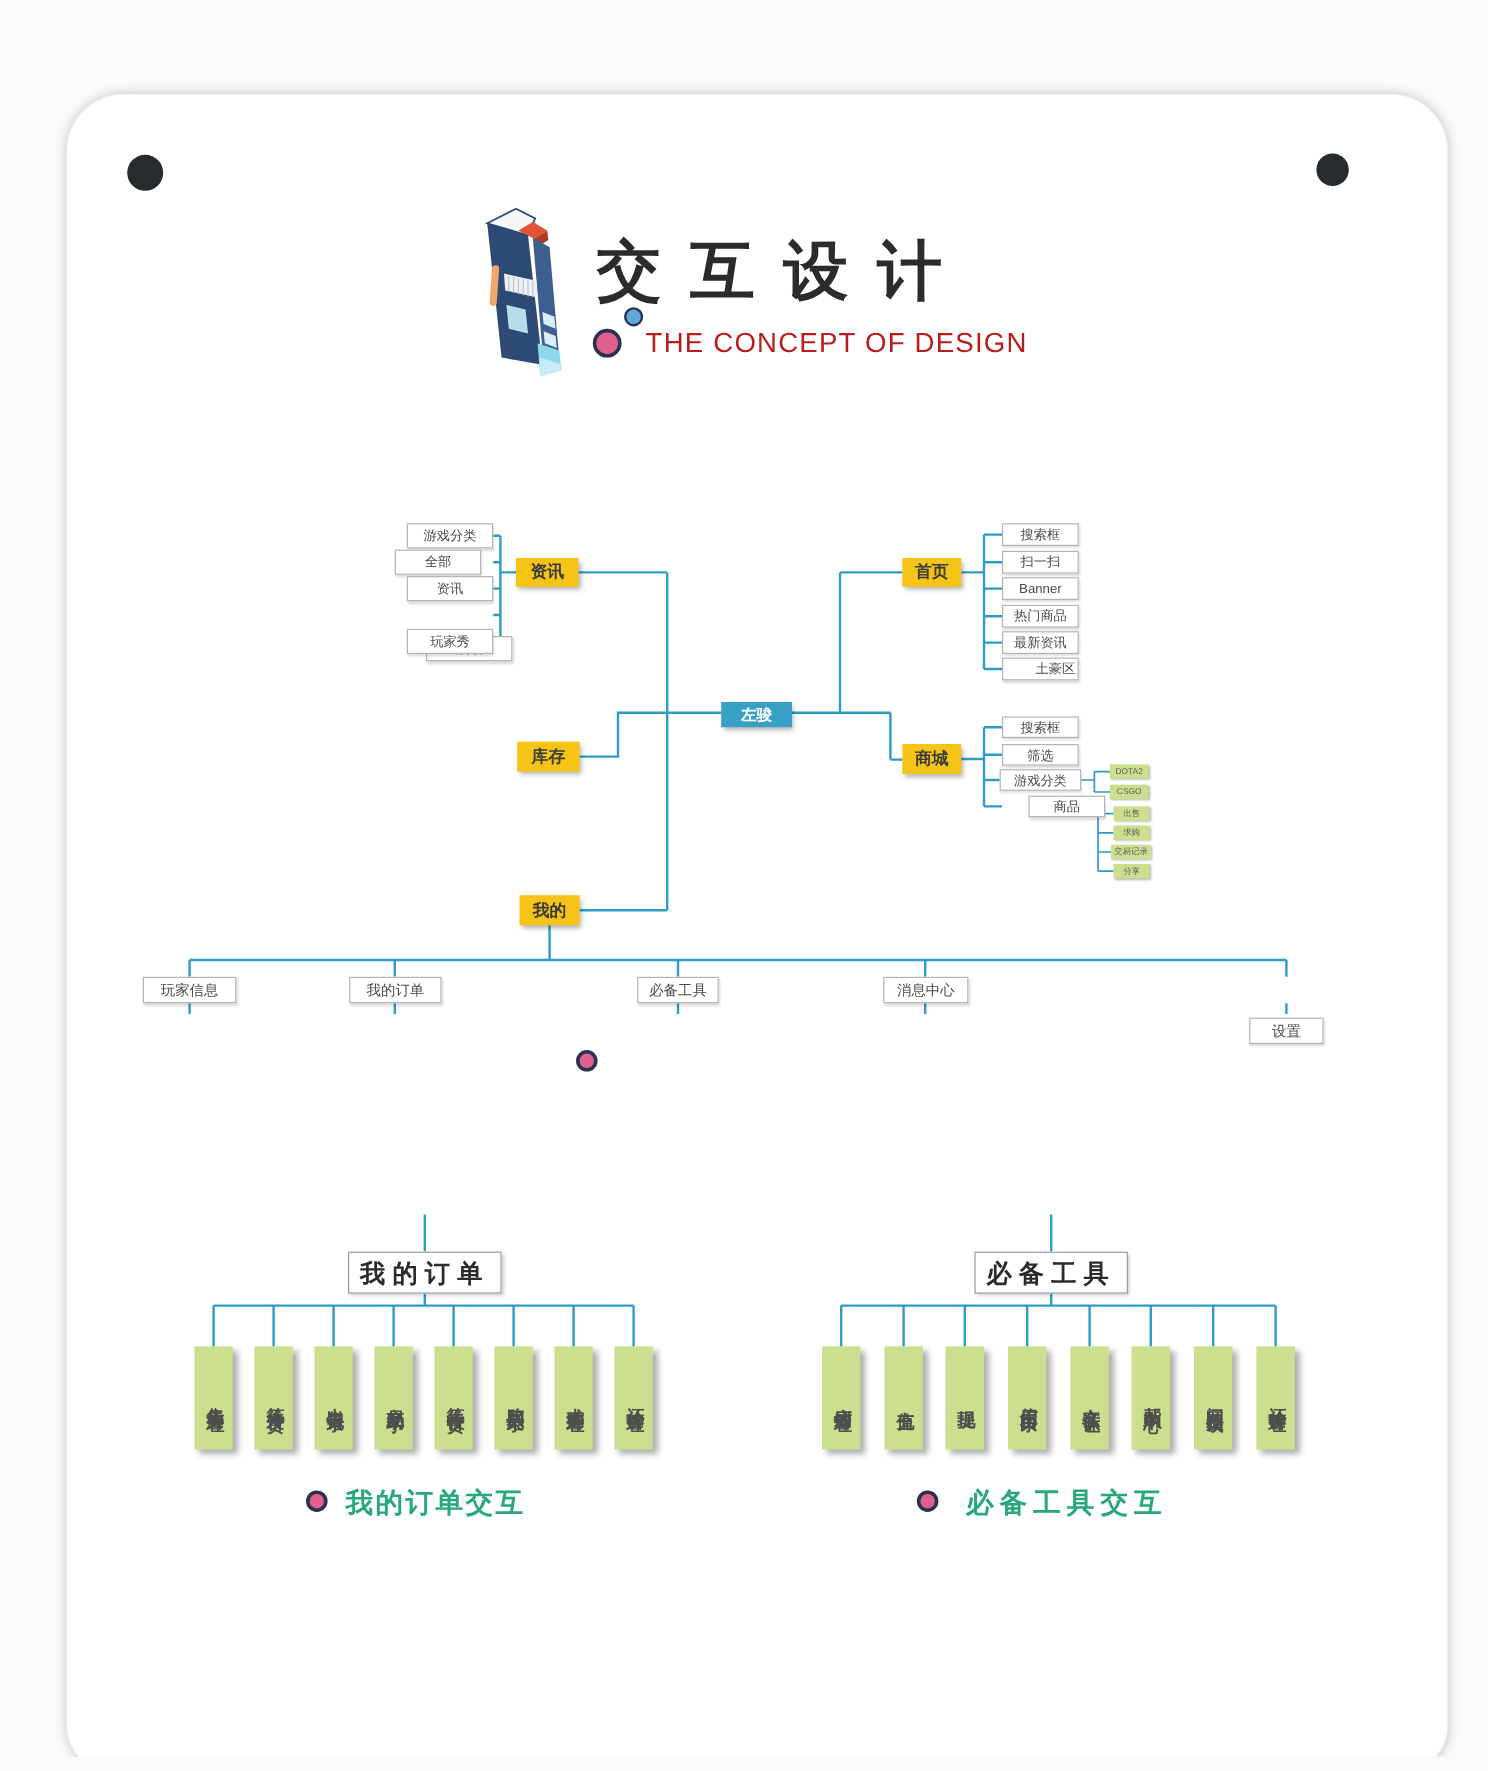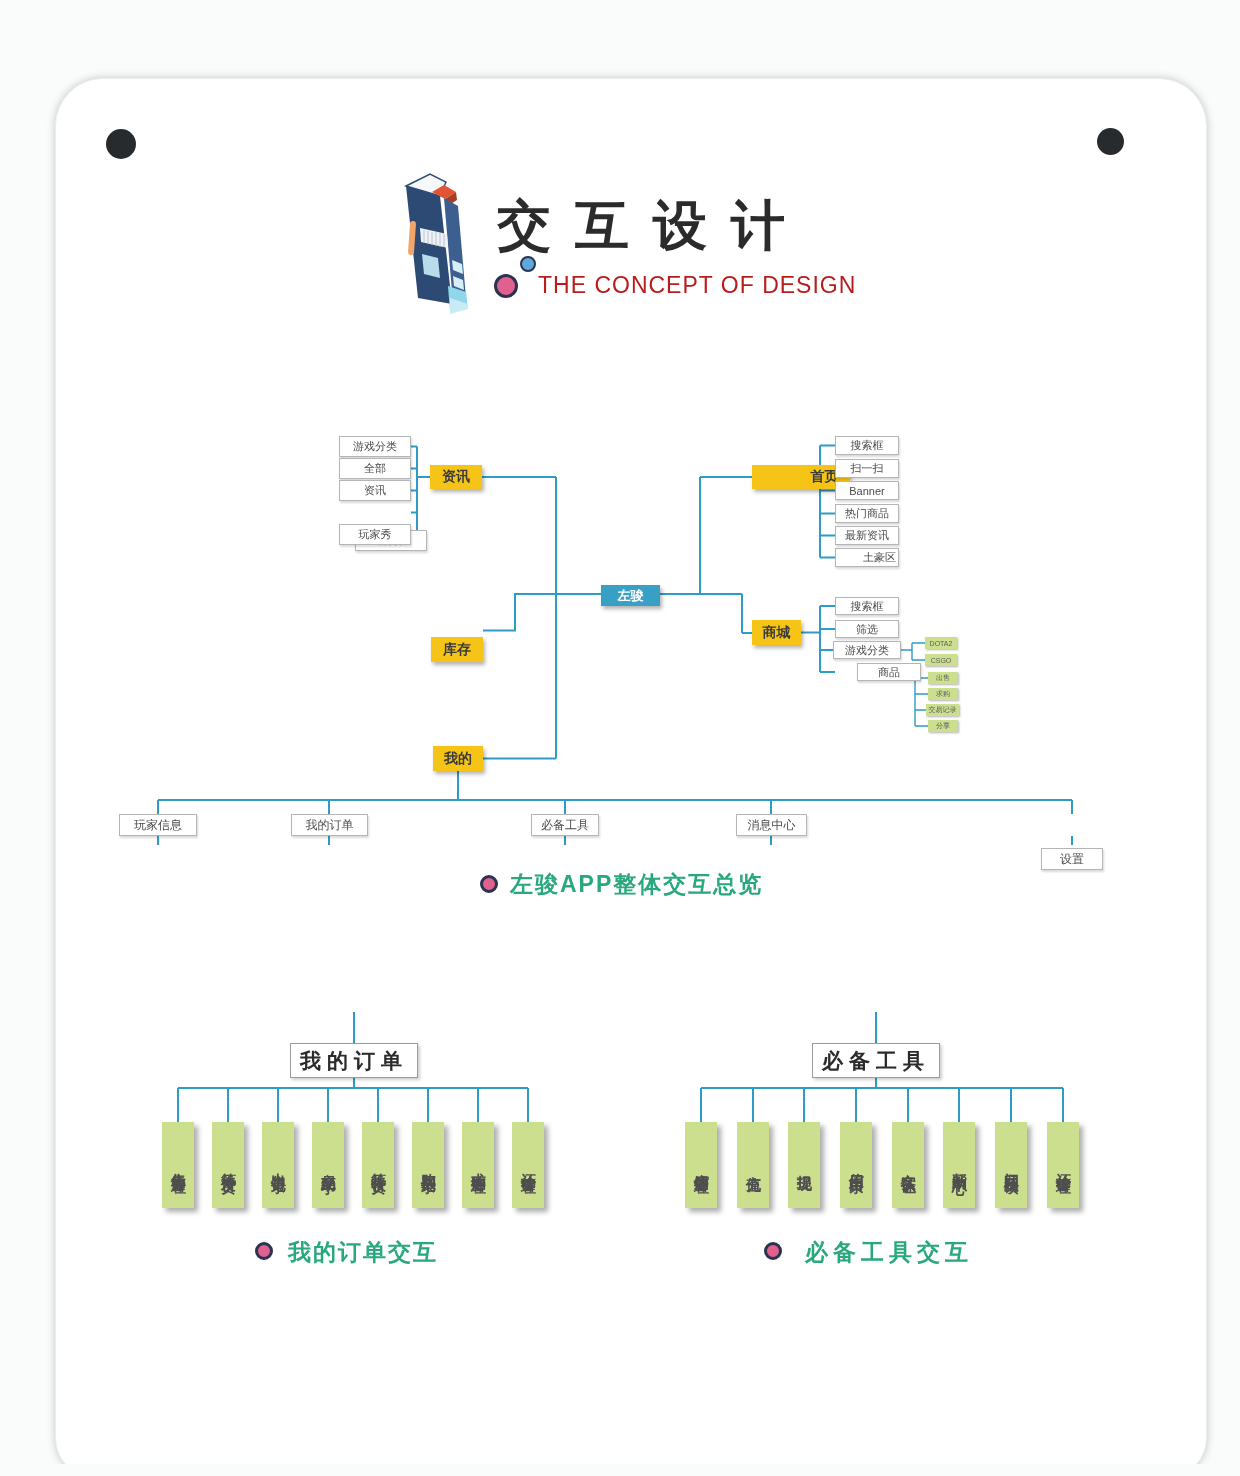--- a/index.html
+++ b/index.html
@@ -99,27 +99,27 @@
       <path d="M178 1088 V1122 M228 1088 V1122 M278 1088 V1122 M328 1088 V1122 M378 1088 V1122 M428 1088 V1122 M478 1088 V1122 M528 1088 V1122"></path>
 
       <path d="M876 1012 V1043 M876 1078 V1088 M701 1088 H1063"></path>
       <path d="M701 1088 V1122 M753 1088 V1122 M804 1088 V1122 M856 1088 V1122 M908 1088 V1122 M959 1088 V1122 M1011 1088 V1122 M1063 1088 V1122"></path>
     </g>
   </svg>
 
   <div class="root" style="left:601px;top:585px;width:59px;height:21px;">左骏</div>
 
   <div class="ybox" style="left:430px;top:465px;width:52px;height:24px;">资讯</div>
-  <div class="ybox" style="left:431px;top:618px;width:52px;height:25px;margin-top:19px;">库存</div>
+  <div class="ybox" style="left:431px;top:618px;width:52px;height:25px;">库存</div>
   <div class="ybox" style="left:433px;top:746px;width:50px;height:25px;">我的</div>
-  <div class="ybox" style="left:752px;top:465px;width:49px;height:24px;padding-left:48px;">首页</div>
+  <div class="ybox" style="left:752px;top:465px;width:49px;height:24px;">首页</div>
   <div class="ybox" style="left:752px;top:620px;width:49px;height:25px;">商城</div>
 
   <div class="wbox" style="left:339px;top:436px;width:72px;height:21px;">游戏分类</div>
-  <div class="wbox" style="left:339px;top:458px;width:72px;height:21px;">全部</div>
+  <div class="wbox" style="left:329px;top:458px;width:72px;height:21px;">全部</div>
   <div class="wbox" style="left:339px;top:480px;width:72px;height:21px;">资讯</div>
   <div class="wbox" style="left:339px;top:530px;width:72px;height:21px;margin-left:16px;">战绩</div>
   <div class="wbox" style="left:339px;top:524px;width:72px;height:21px;">玩家秀</div>
 
   <div class="wbox" style="left:835px;top:436px;width:64px;height:19px;">搜索框</div>
   <div class="wbox" style="left:835px;top:459px;width:64px;height:19px;">扫一扫</div>
   <div class="wbox" style="left:835px;top:481px;width:64px;height:19px;">Banner</div>
   <div class="wbox" style="left:835px;top:504px;width:64px;height:19px;">热门商品</div>
   <div class="wbox" style="left:835px;top:526px;width:64px;height:19px;">最新资讯</div>
   <div class="wbox" style="left:835px;top:548px;width:64px;height:19px;padding-left:25px;">土豪区</div>
@@ -136,21 +136,20 @@
   <div class="mini" style="left:926px;top:704px;width:33px;height:12px;">交易记录</div>
   <div class="mini" style="left:928px;top:720px;width:30px;height:12px;">分享</div>
 
   <div class="wbox" style="left:119px;top:814px;width:78px;height:22px;font-size:12px;">玩家信息</div>
   <div class="wbox" style="left:291px;top:814px;width:77px;height:22px;font-size:12px;">我的订单</div>
   <div class="wbox" style="left:531px;top:814px;width:68px;height:22px;font-size:12px;">必备工具</div>
   <div class="wbox" style="left:736px;top:814px;width:71px;height:22px;font-size:12px;">消息中心</div>
   <div class="wbox" style="left:1041px;top:848px;width:62px;height:22px;font-size:12px;">设置</div>
 
   <div class="capdot" style="left:480px;top:875px;"></div>
-  <div class="cap" style="left:510px;top:869px;">左骏APP整体交互总览</div>
 
   <div class="hdrbox" style="left:290px;top:1043px;width:128px;height:35px;">我的订单</div>
   <div class="gbox" style="left:162px;top:1122px;">售卖管理</div>
   <div class="gbox" style="left:212px;top:1122px;">等待发货</div>
   <div class="gbox" style="left:262px;top:1122px;">出售记录</div>
   <div class="gbox" style="left:312px;top:1122px;">交易助手</div>
   <div class="gbox" style="left:362px;top:1122px;">等待收货</div>
   <div class="gbox" style="left:412px;top:1122px;">购买记录</div>
   <div class="gbox" style="left:462px;top:1122px;">求购管理</div>
   <div class="gbox" style="left:512px;top:1122px;">还价管理</div>

